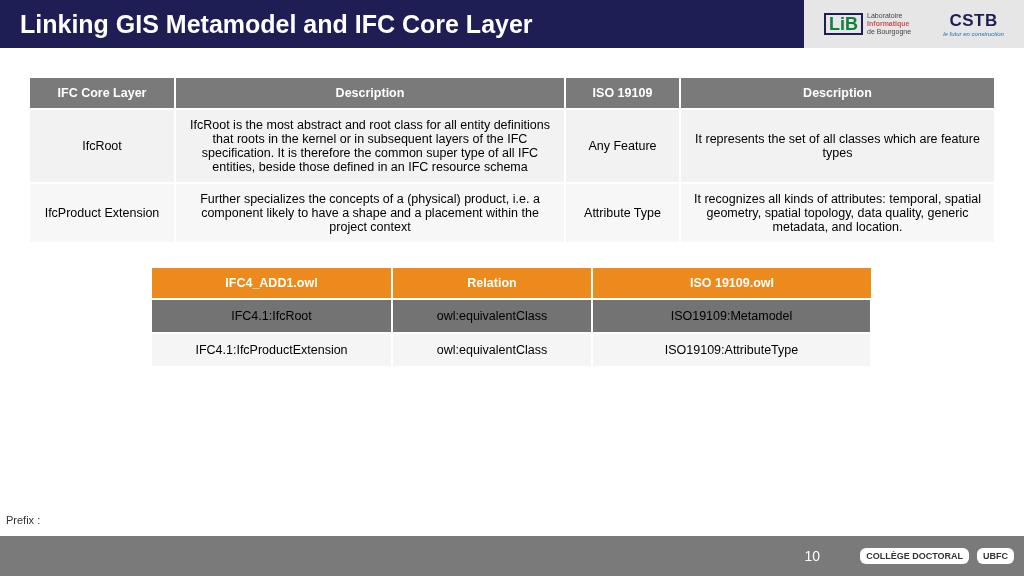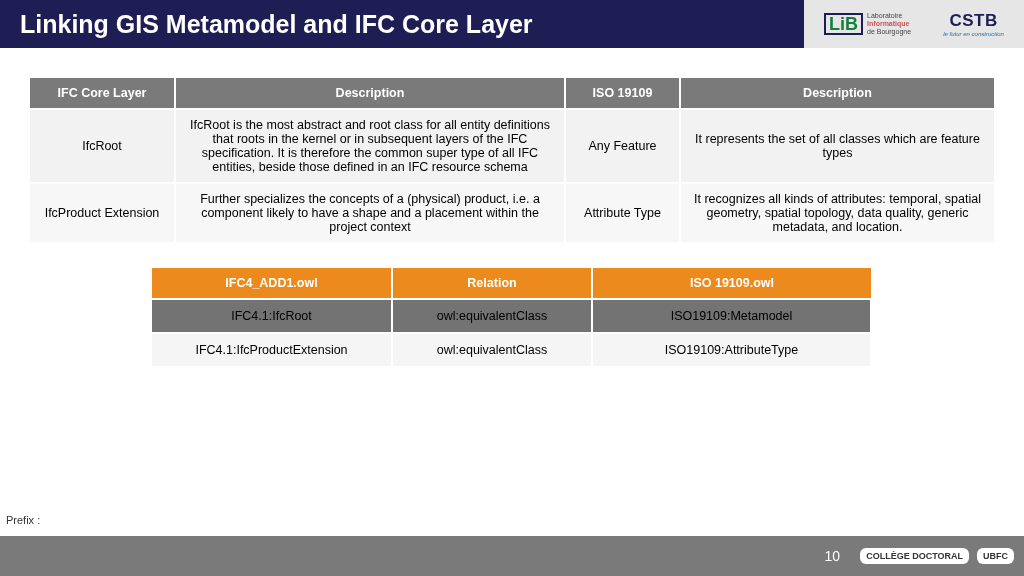--- a/index.html
+++ b/index.html
@@ -131,21 +131,21 @@
     color: #fff;
     font-size: 10.5px;
     display: flex;
     align-items: center;
     padding-left: 40px;
   }
   .footer ul { list-style: disc; padding-left: 0; }
   .footer li { line-height: 14px; }
   .page-num {
     position: absolute;
-    right: 184px;
+    right: 204px;
     font-size: 14px;
   }
   .footer-logos {
     position: absolute;
     right: 10px;
     display: flex;
     gap: 8px;
     align-items: center;
   }
   .fl {

